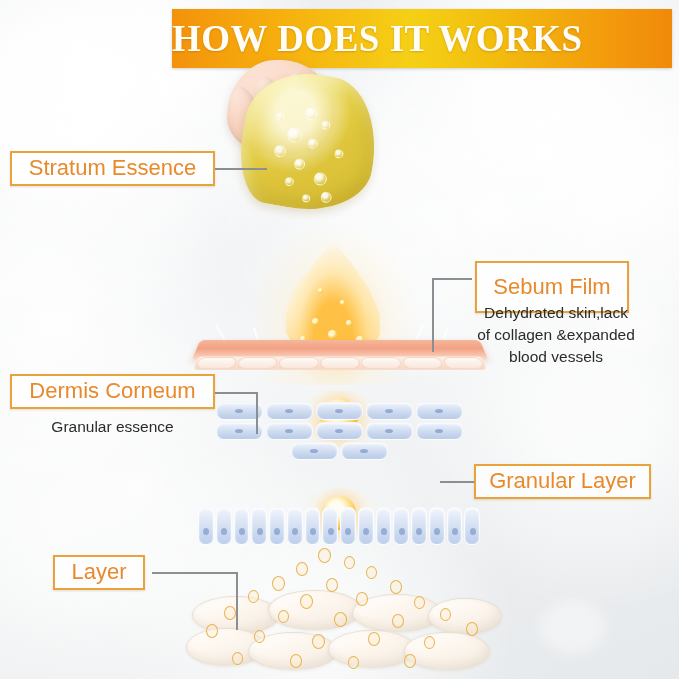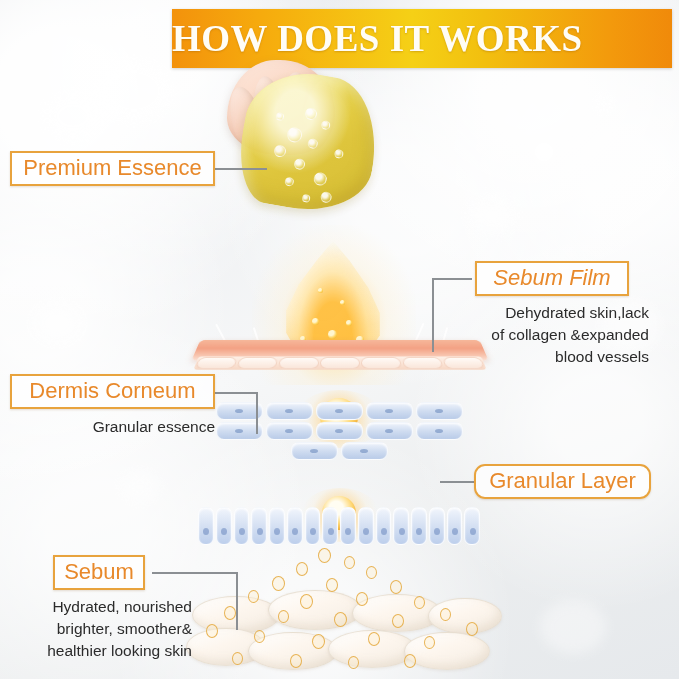--- a/index.html
+++ b/index.html
@@ -53,21 +53,21 @@
     box-sizing:border-box;
   }
   .label-box span{
     color:#e8892b;font-size:22px;font-weight:400;white-space:nowrap;
     line-height:1.1;
   }
   .desc{
     position:absolute;color:#2b2b2b;font-size:15.5px;line-height:1.42;
     white-space:pre-line;
   }
-  .desc.center{text-align:right;}
+  .desc.center{text-align:center;}
 
   
   .conn{position:absolute;background:#8b8f93;}
   .conn.h{height:1.6px;}
   .conn.v{width:1.6px;}
 
   
   #hand{
     position:absolute;left:227px;top:60px;width:108px;height:95px;
     background:linear-gradient(150deg,#fdeadf 0%,#fbd9c7 38%,#f4c3ad 70%,#eab79f 100%);
@@ -333,39 +333,36 @@
 
   <div class="conn h" style="left:214px;top:392px;width:44px;"></div>
   <div class="conn v" style="left:256px;top:392px;height:42px;"></div>
 
   <div class="conn h" style="left:440px;top:481px;width:34px;"></div>
 
   <div class="conn h" style="left:152px;top:572px;width:86px;"></div>
   <div class="conn v" style="left:236px;top:572px;height:58px;"></div>
 
   <div class="label-box" style="left:10px;top:151px;width:205px;height:35px;">
-    <span>Premium Essence</span>
-  </div>
-
-  <div class="label-box" style="left:475px;top:261px;width:154px;height:35px;font-style:italic;">
+    <span>Stratum Essence</span>
+  </div>
+
+  <div class="label-box" style="left:475px;top:261px;width:154px;height:52px;">
     <span>Sebum Film</span>
   </div>
   <div class="desc center" style="left:463px;top:302px;width:186px;">Dehydrated skin,lack
 of collagen &amp;expanded
 blood vessels</div>
 
   <div class="label-box" style="left:10px;top:374px;width:205px;height:35px;">
     <span>Dermis Corneum</span>
   </div>
   <div class="desc center" style="left:10px;top:416px;width:205px;">Granular essence</div>
 
-  <div class="label-box" style="left:474px;top:464px;width:177px;height:35px;border-radius:11px;">
+  <div class="label-box" style="left:474px;top:464px;width:177px;height:35px;">
     <span>Granular Layer</span>
   </div>
 
   <div class="label-box" style="left:53px;top:555px;width:92px;height:35px;">
-    <span>Sebum</span>
-  </div>
-  <div class="desc center" style="left:10px;top:596px;width:182px;">Hydrated, nourished
-brighter, smoother&amp;
-healthier looking skin</div>
+    <span>Layer</span>
+  </div>
 
 </div>
 
 </body></html>

